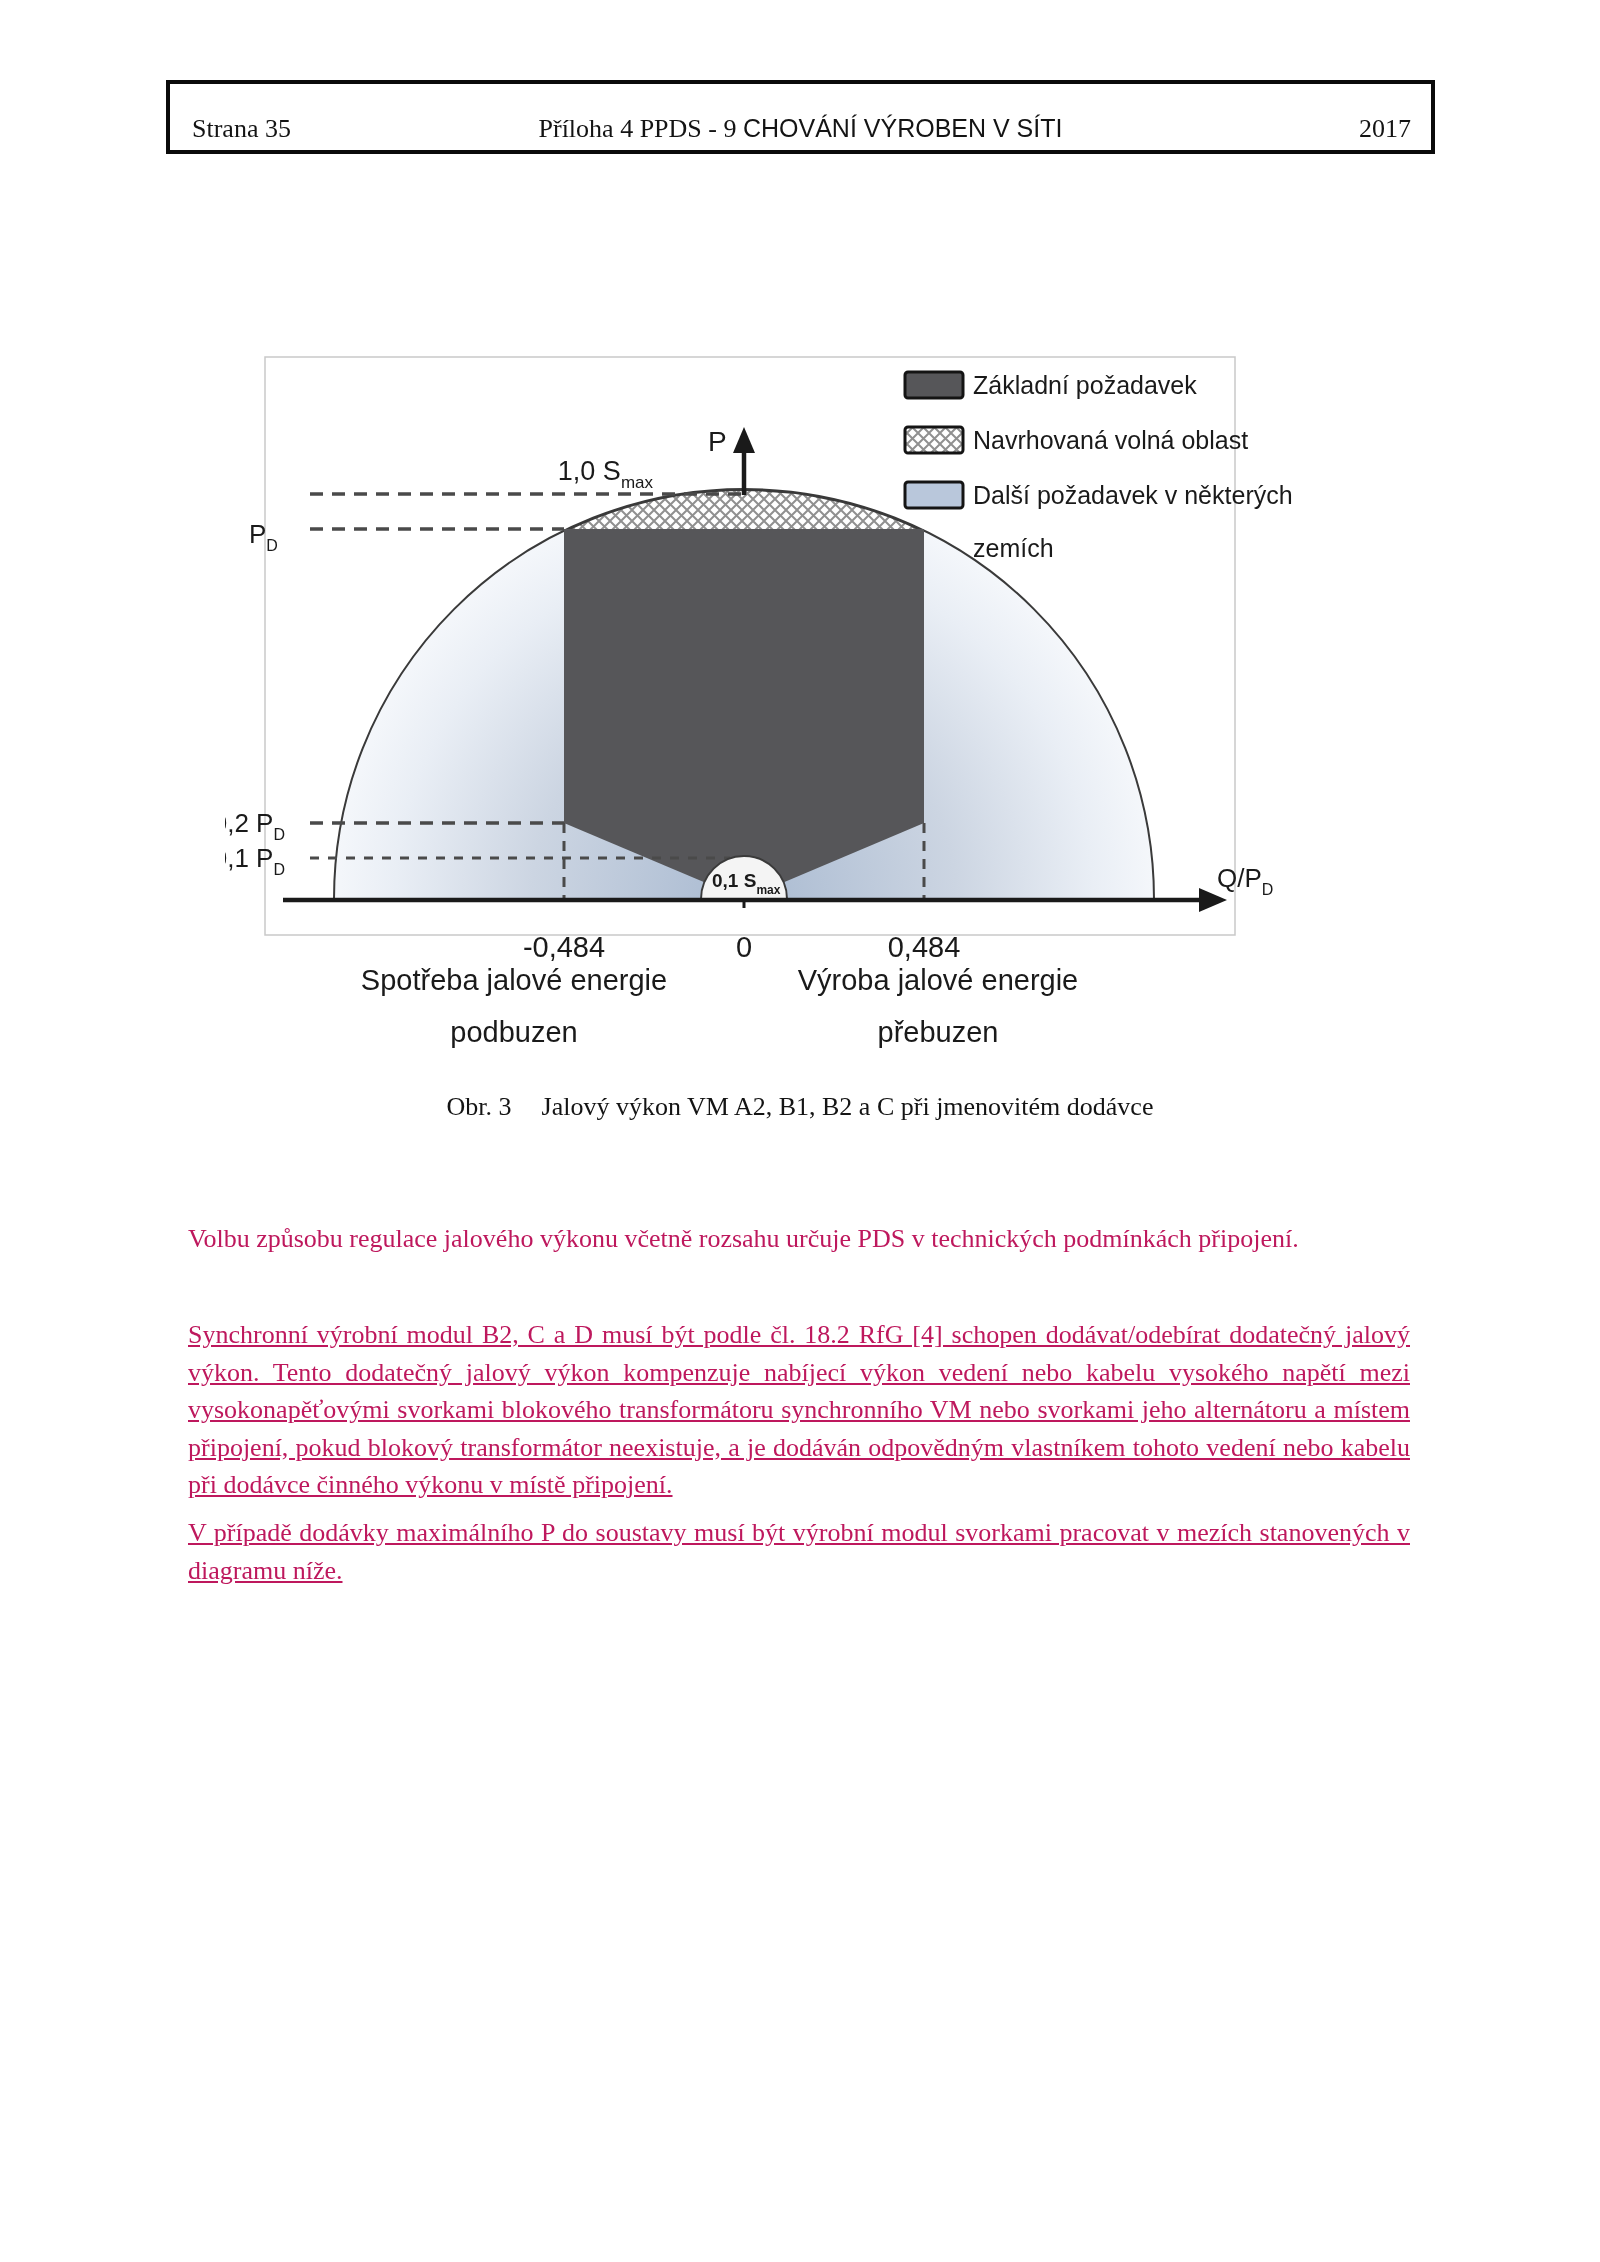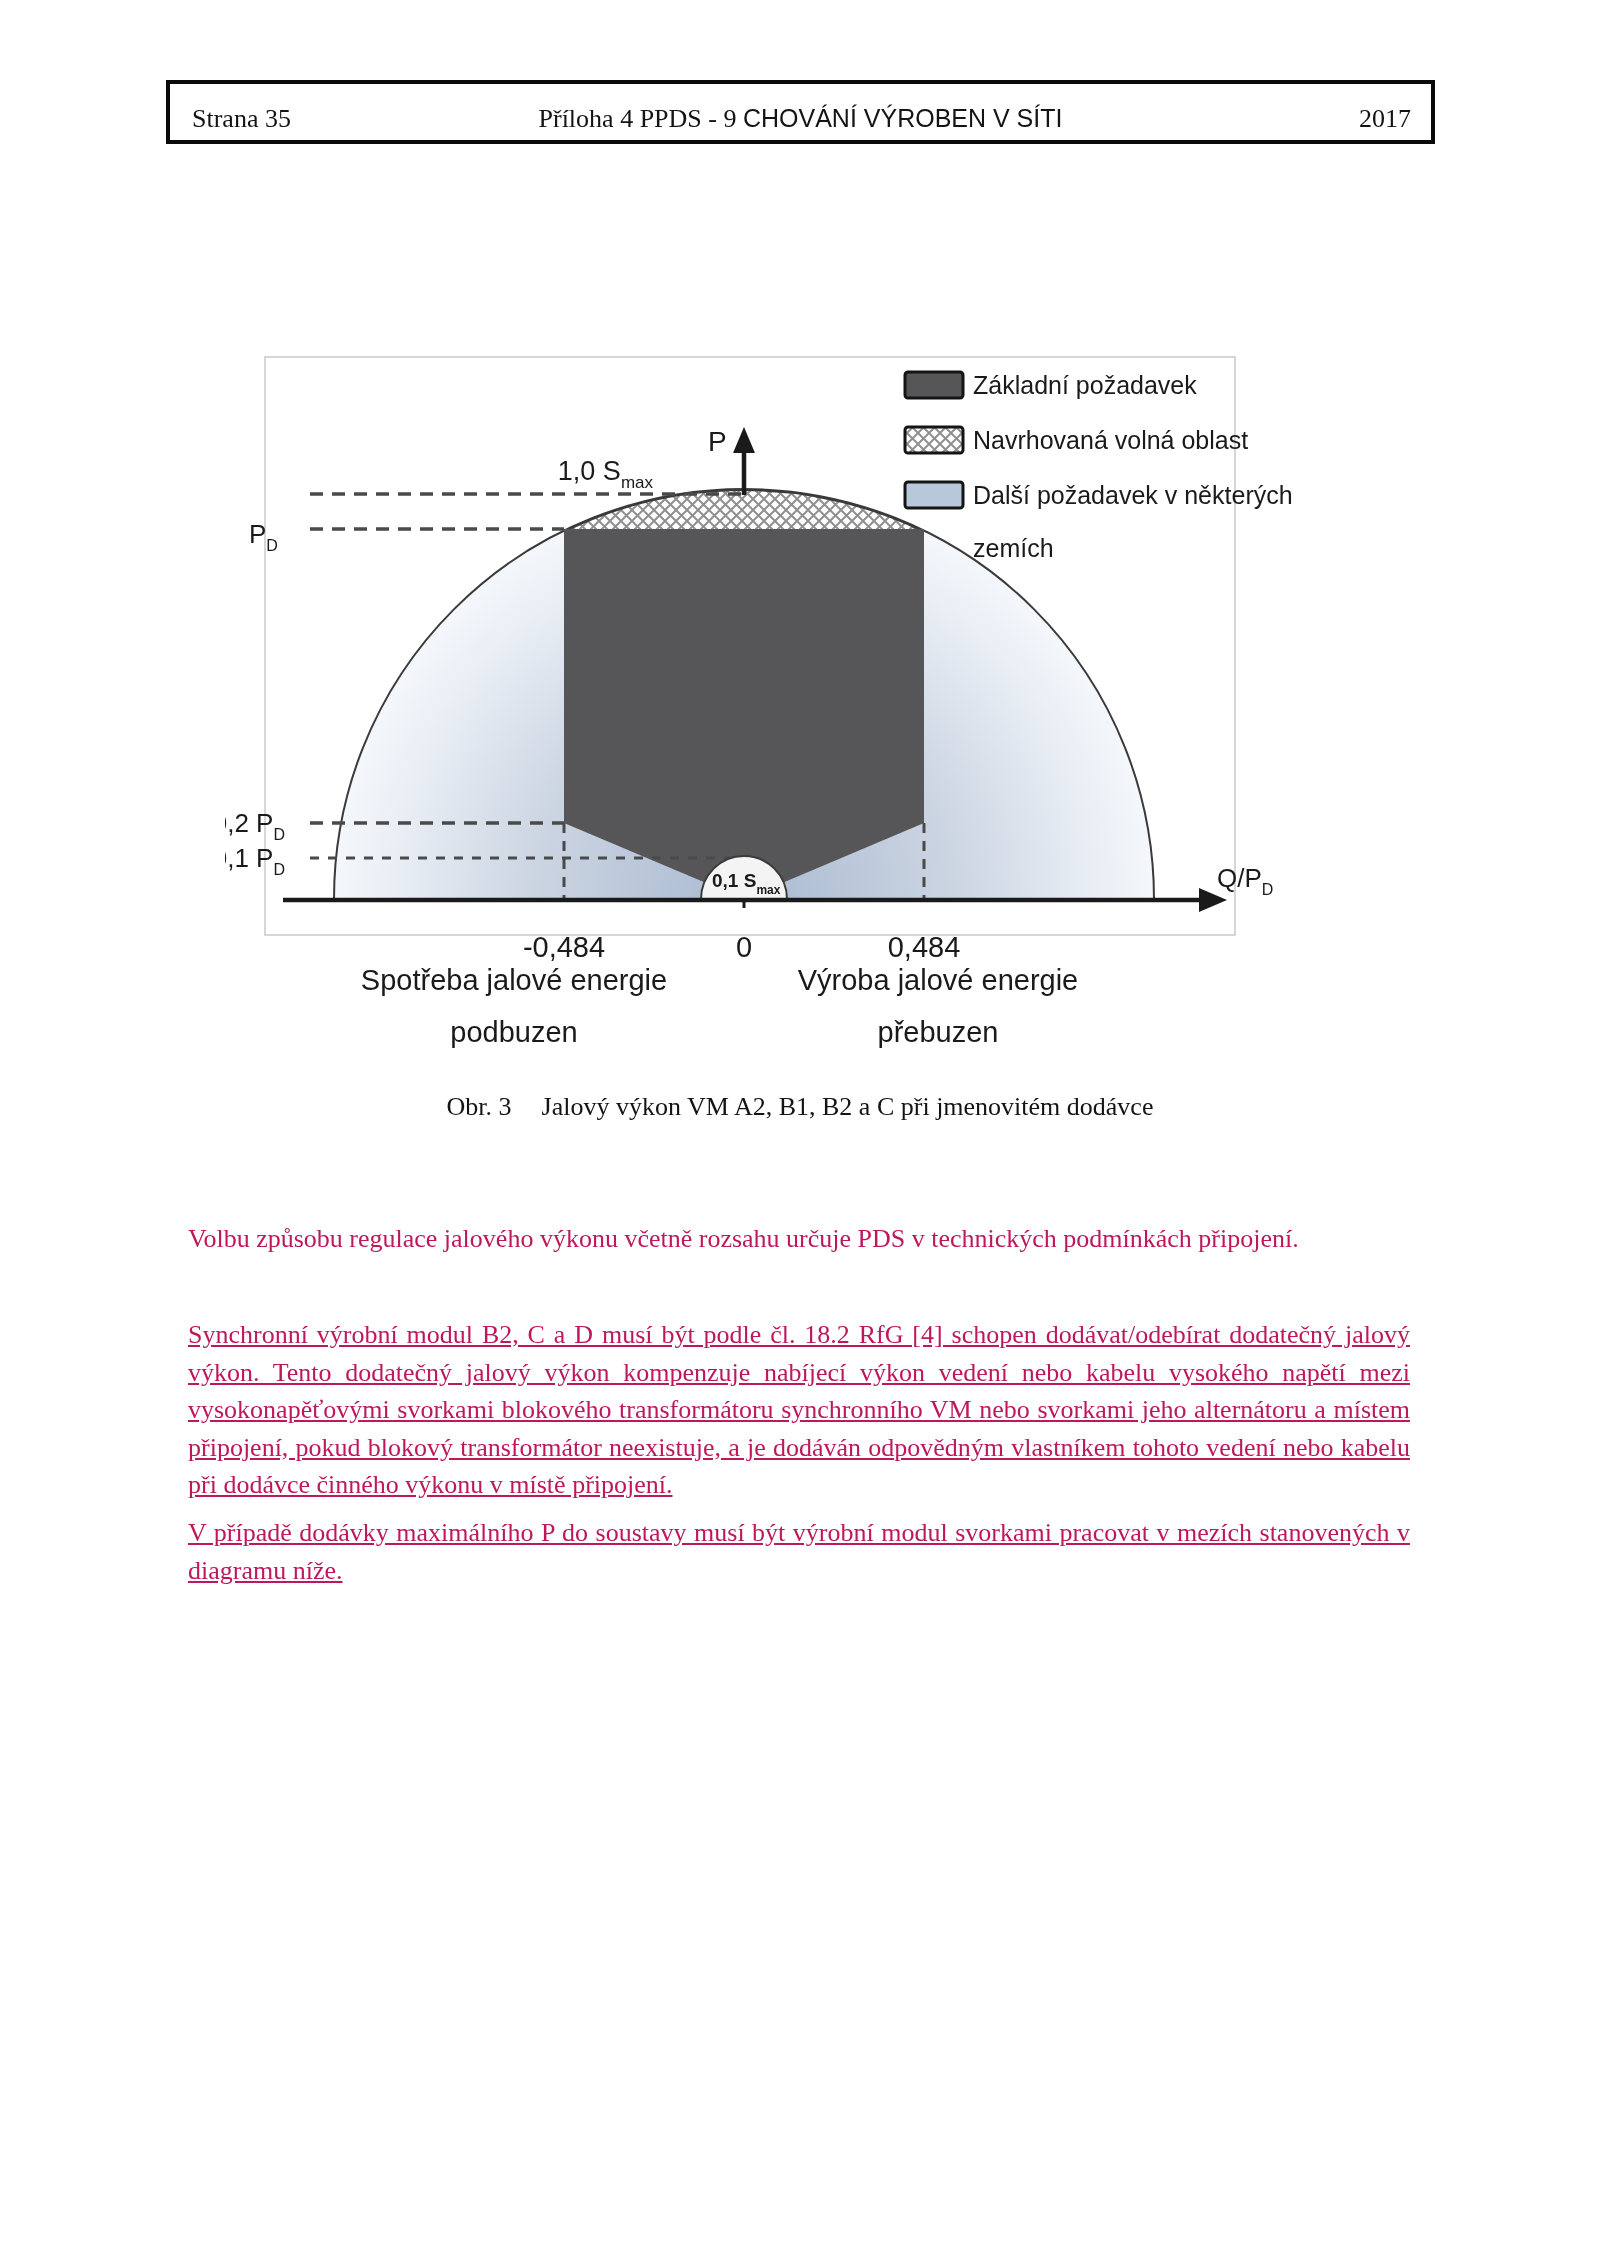--- a/index.html
+++ b/index.html
@@ -2,21 +2,21 @@
 <html><head>
 <meta charset="utf-8">
 <style>
   html,body{margin:0;padding:0;}
   body{
     width:1600px;height:2262px;position:relative;background:#ffffff;
     font-family:"Liberation Serif", serif;color:#141414;
   }
   
   .header-box{
-    position:absolute;left:166px;top:80px;width:1269px;height:64px;
+    position:absolute;left:166px;top:80px;width:1269px;height:74px;
     border:4px solid #0a0a0a;box-sizing:border-box;background:#fff;
   }
   .header-left{
     position:absolute;left:22px;bottom:6px;font-size:26px;white-space:nowrap;
   }
   .header-center{
     position:absolute;left:50%;transform:translateX(-50%);bottom:6px;
     font-size:26px;white-space:nowrap;
   }
   .header-center .sans{

